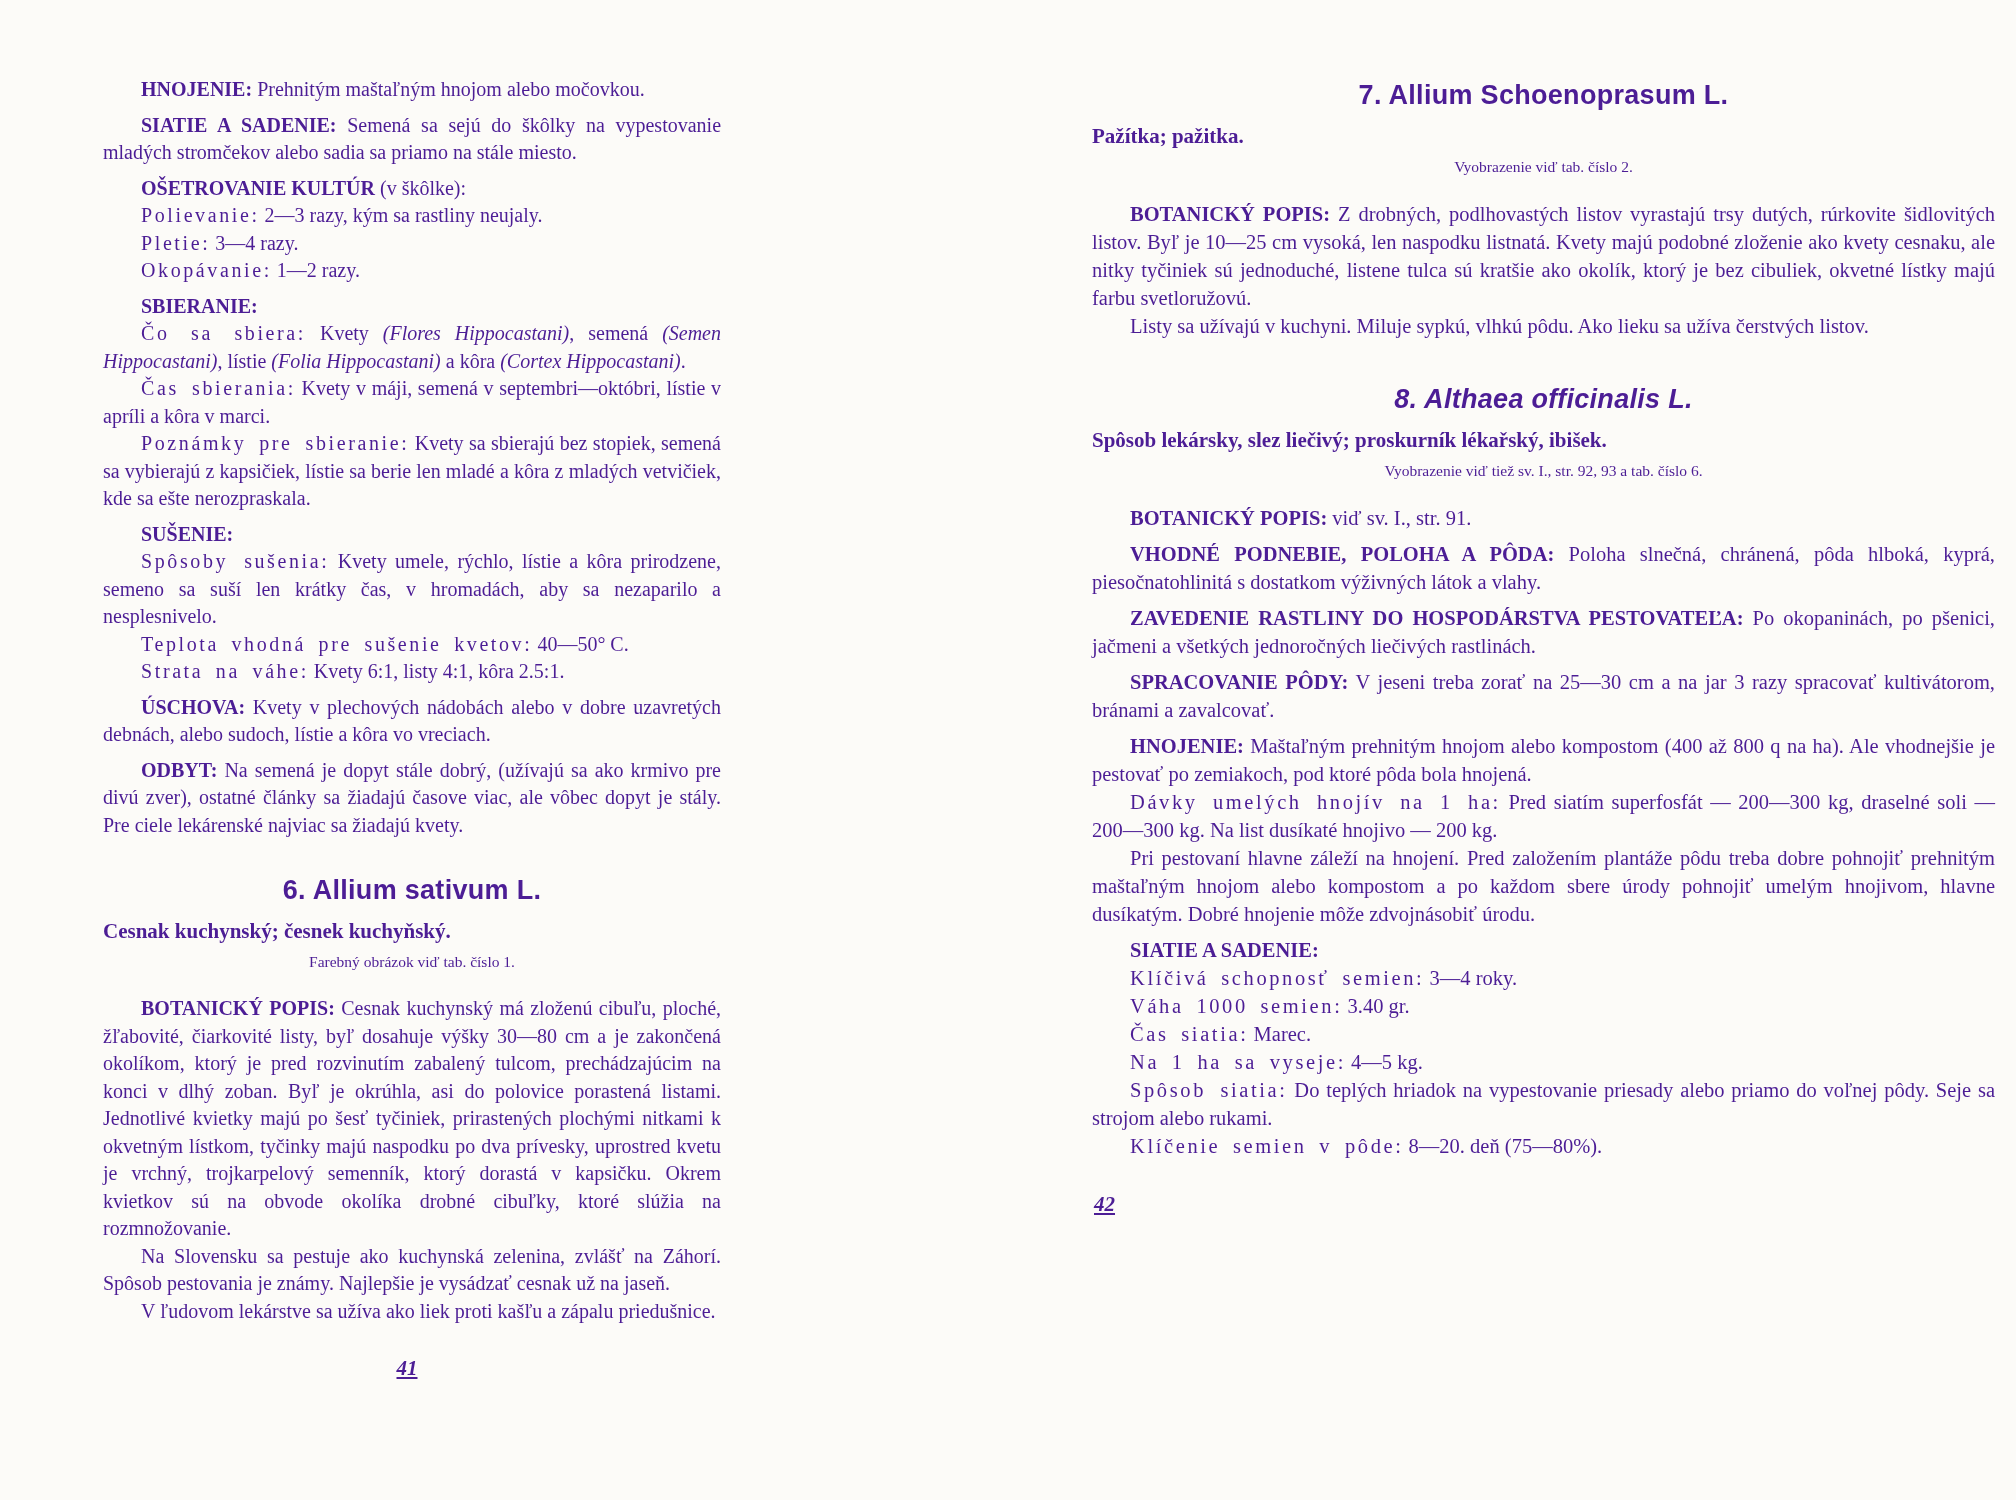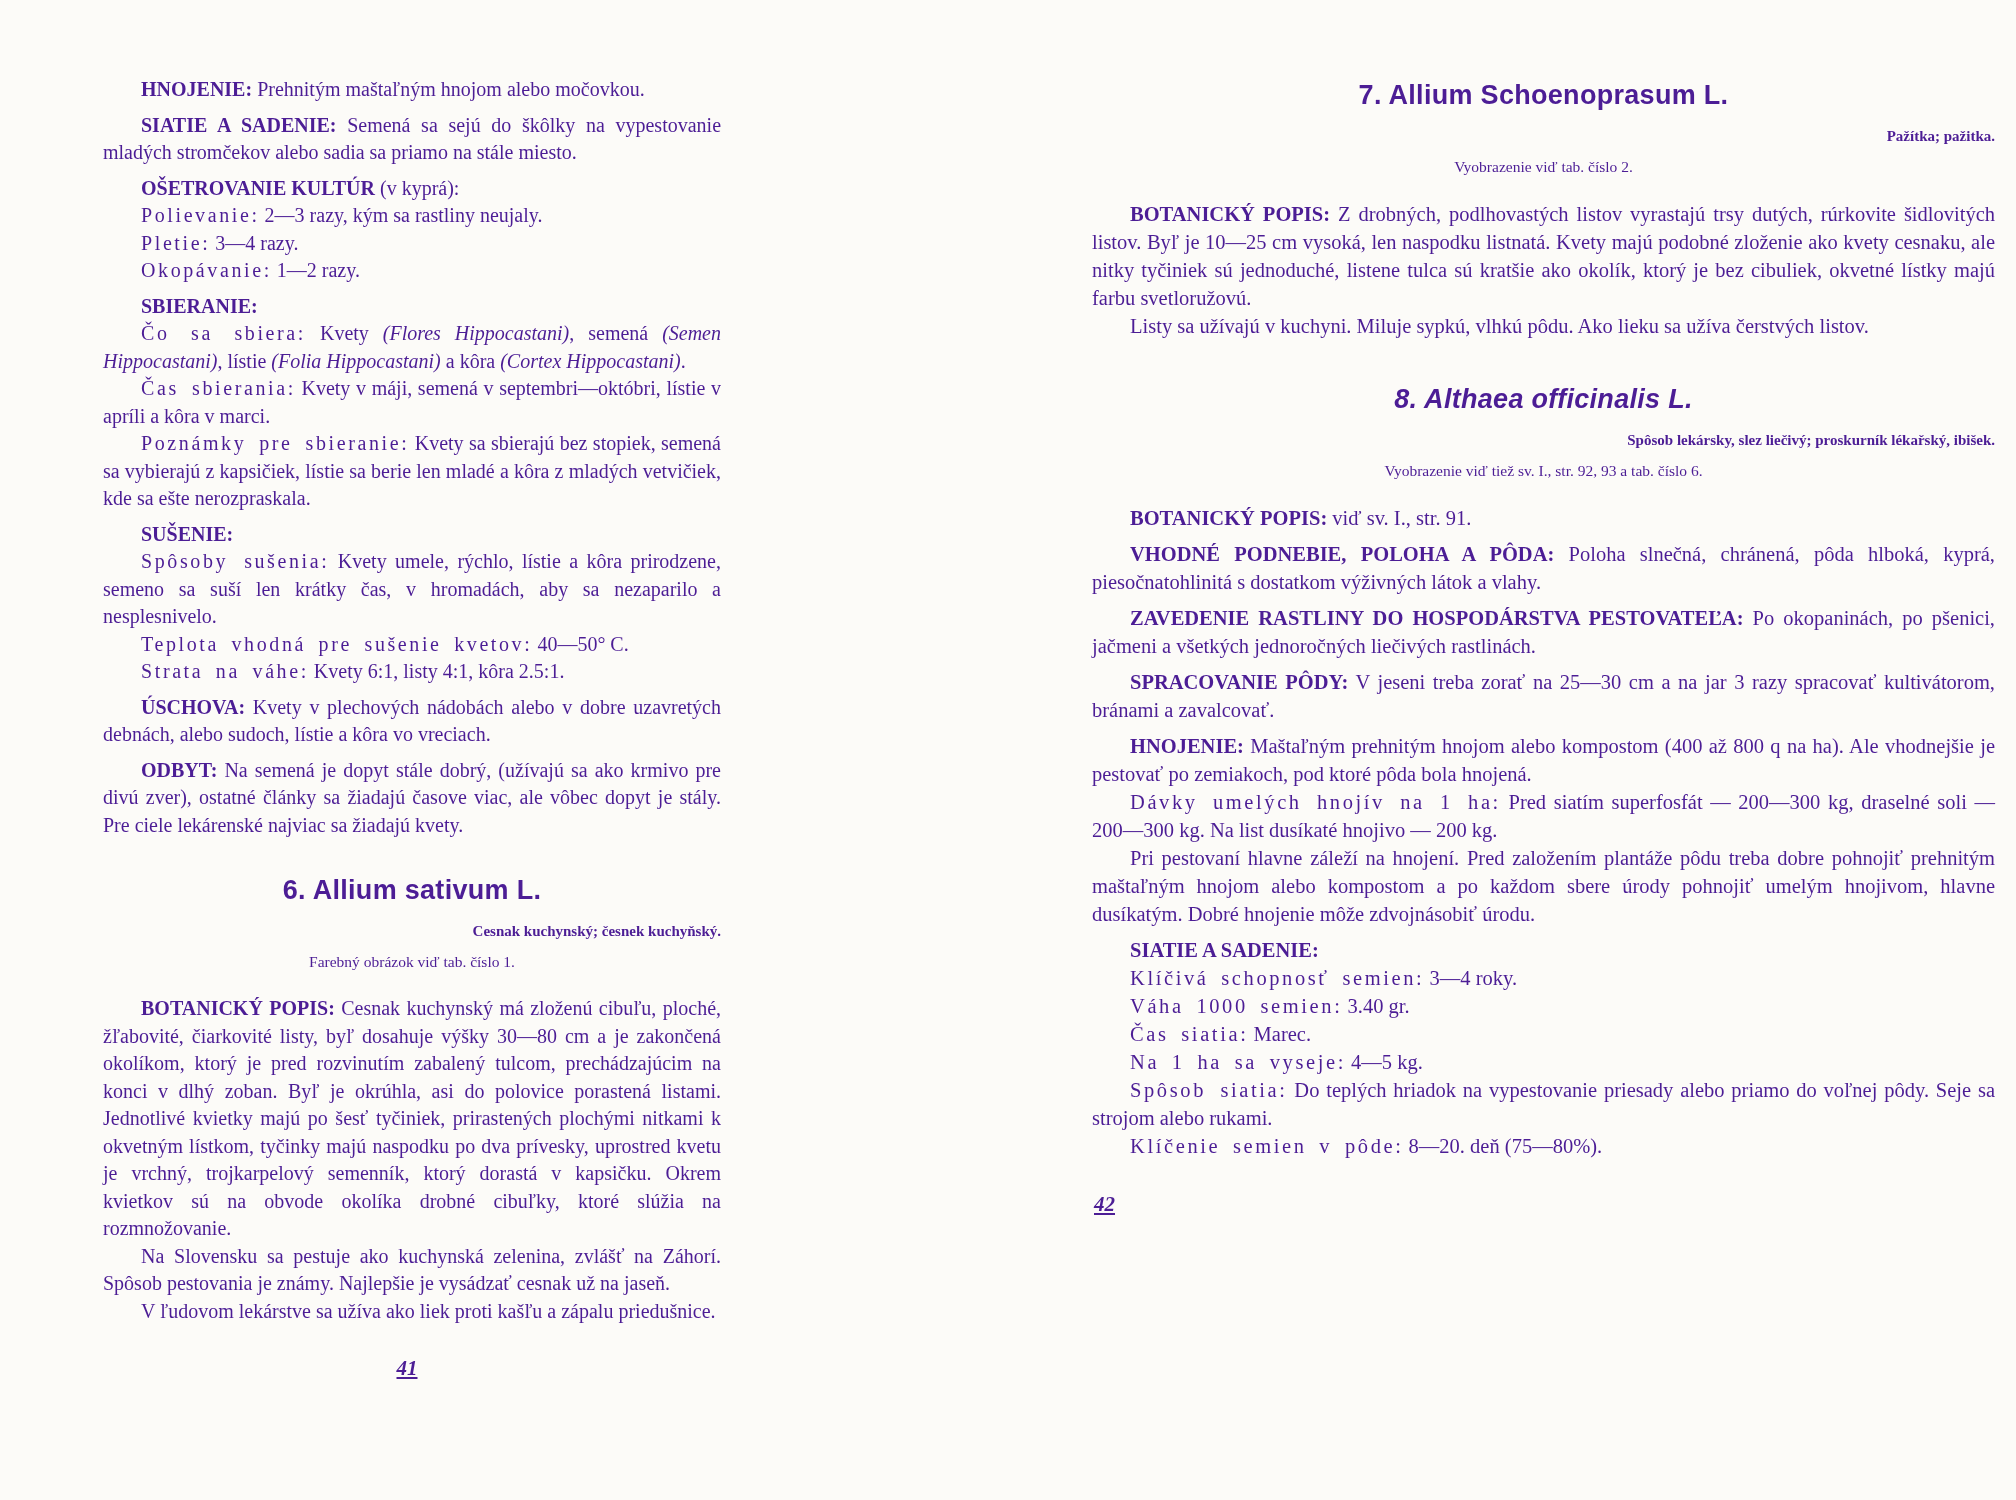--- a/index.html
+++ b/index.html
@@ -35,23 +35,23 @@
     font-weight: bold;
     font-size: 27px;
     line-height: 30px;
     letter-spacing: 0.3px;
   }
   .page-right .species-heading.first { margin-top: 4px; }
   .species-heading.second { margin-top: 44px; font-style: italic; }
 
   .names {
     margin: 0 0 10px 0;
-    text-align: right;
+    text-align: left;
     font-weight: bold;
-    font-size: 15px;
+    font-size: 21px;
     line-height: 24px;
   }
   .fig-note {
     margin: 0 0 24px 0;
     text-align: center;
     font-size: 15.5px;
     line-height: 18px;
   }
 
   .page-num {
@@ -65,21 +65,21 @@
   .page-num.num-right { text-align: left;  padding-left: 2px; }
 </style>
 </head>
 <body>
 
 <div class="sheet">
 
   <div class="page page-left">
     <p class="para"><span class="b">HNOJENIE:</span><span> Prehnitým maštaľným hnojom alebo močovkou.</span></p>
     <p class="para gap"><span class="b">SIATIE A SADENIE:</span><span> Semená sa sejú do škôlky na vypestovanie mladých stromčekov alebo sadia sa priamo na stále miesto.</span></p>
-    <p class="para gap"><span class="b">OŠETROVANIE KULTÚR</span><span> (v kyprá):</span></p>
+    <p class="para gap"><span class="b">OŠETROVANIE KULTÚR</span><span> (v škôlke):</span></p>
     <p class="para"><span class="sp">Polievanie:</span><span> 2—3 razy, kým sa rastliny neujaly.</span></p>
     <p class="para"><span class="sp">Pletie:</span><span> 3—4 razy.</span></p>
     <p class="para"><span class="sp">Okopávanie:</span><span> 1—2 razy.</span></p>
     <p class="para gap"><span class="b">SBIERANIE:</span></p>
     <p class="para"><span class="sp">Čo sa sbiera:</span><span> Kvety </span><span class="i">(Flores Hippocastani)</span><span>, semená </span><span class="i">(Semen Hippocastani)</span><span>, lístie </span><span class="i">(Folia Hippocastani)</span><span> a kôra </span><span class="i">(Cortex Hippocastani)</span><span>.</span></p>
     <p class="para"><span class="sp">Čas sbierania:</span><span> Kvety v máji, semená v septembri—októbri, lístie v apríli a kôra v marci.</span></p>
     <p class="para"><span class="sp">Poznámky pre sbieranie:</span><span> Kvety sa sbierajú bez stopiek, semená sa vybierajú z kapsičiek, lístie sa berie len mladé a kôra z mladých vetvičiek, kde sa ešte nerozpraskala.</span></p>
     <p class="para gap"><span class="b">SUŠENIE:</span></p>
     <p class="para"><span class="sp">Spôsoby sušenia:</span><span> Kvety umele, rýchlo, lístie a kôra prirodzene, semeno sa suší len krátky čas, v hromadách, aby sa nezaparilo a nesplesnivelo.</span></p>
     <p class="para"><span class="sp">Teplota vhodná pre sušenie kvetov:</span><span> 40—50° C.</span></p>

